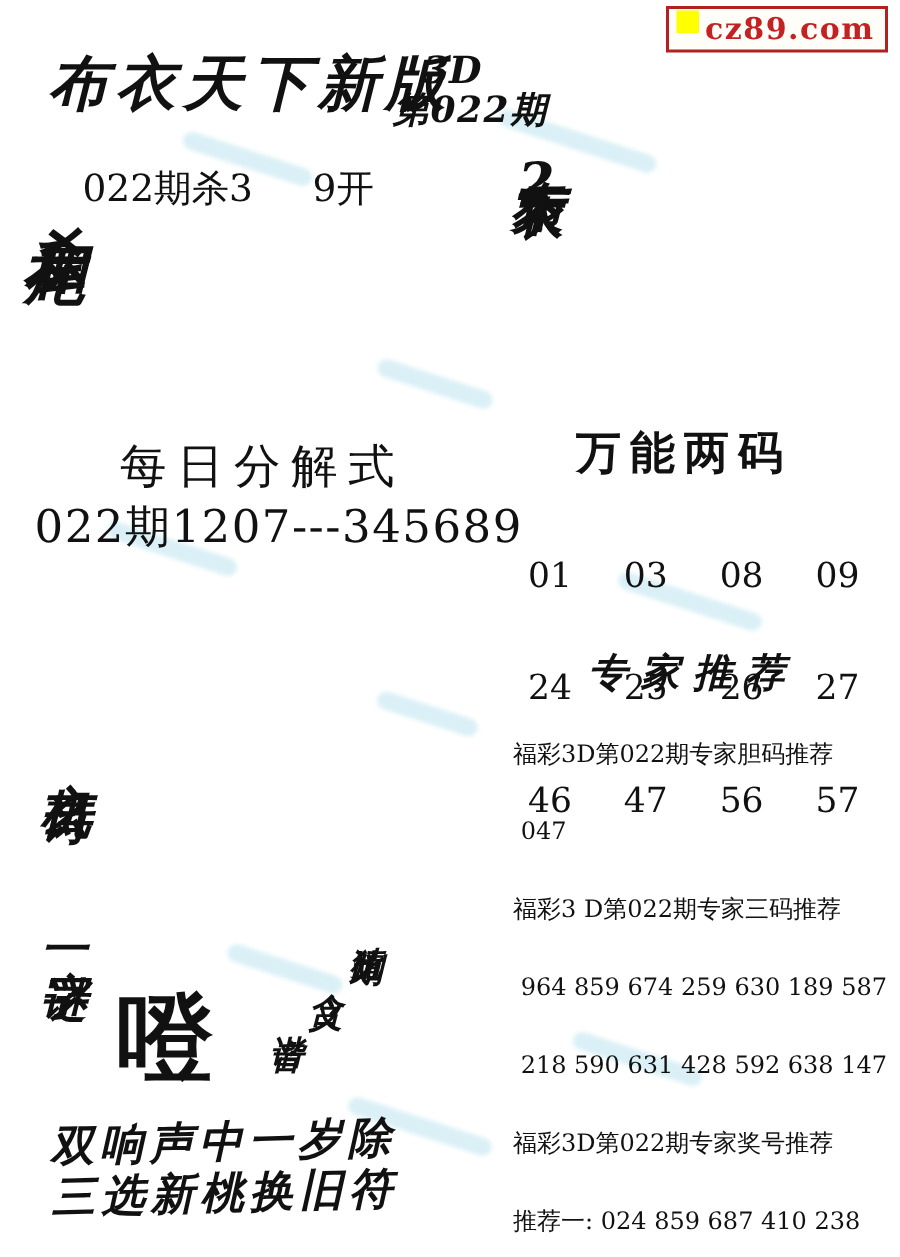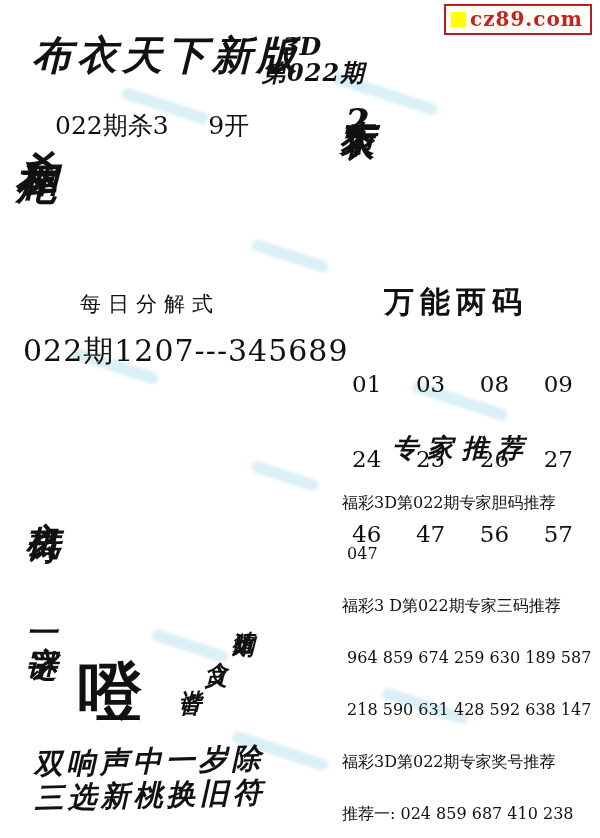--- a/index.html
+++ b/index.html
@@ -4,33 +4,33 @@
 <style>
   html,body{margin:0;padding:0;background:#777;}
   .page{
     position:relative;width:600px;height:838px;background:#ffffff;
     font-family:"DejaVu Serif","Liberation Serif",serif;color:#111;
     overflow:hidden;margin:0 auto;
   }
   .abs{position:absolute;}
   
   .logo{top:4px;right:8px;border:2px solid #b22020;background:#fffdf8;
-    padding:1px 7px 2px 5px;display:flex;align-items:center;gap:4px;}
+    padding:1px 7px 2px 5px;display:flex;align-items:flex-start;gap:4px;}
   .logo .sq{width:15px;height:15px;background:#ffff00;display:inline-block;}
   .logo .txt{color:#c42222;font-size:20px;font-weight:bold;letter-spacing:1px;}
   
   .brush{font-weight:bold;font-style:italic;}
   .hdr-title{left:32px;top:28px;font-size:40px;letter-spacing:5px;}
   .hdr-game{left:282px;top:32px;font-size:25px;text-align:right;}
   .hdr-issue{left:262px;top:57px;font-size:24px;letter-spacing:1px;text-align:right;}
   .kill-line{left:55px;top:93px;font-size:25px;white-space:pre;margin-top:16px;}
   .vert{writing-mode:vertical-rl;text-orientation:upright;}
   .kill-vert{left:16px;top:116px;font-size:42px;line-height:1;height:175px;letter-spacing:8px;}
   .brand-vert{left:340px;top:93px;font-size:35px;line-height:1;height:185px;letter-spacing:2px;}
-  .daily-title{left:80px;top:290px;font-size:21px;letter-spacing:7px;}
+  .daily-title{left:80px;top:290px;font-size:31px;letter-spacing:7px;}
   .daily-formula{left:23px;top:331px;font-size:30px;letter-spacing:1px;}
   .two-title{left:384px;top:282px;font-size:30px;font-weight:bold;letter-spacing:6px;}
   .two-rows{left:352px;top:322px;width:248px;font-size:23px;line-height:25px;
     text-align:center;word-spacing:10px;white-space:pre;}
   .expert-title{left:392px;top:431px;font-size:26px;letter-spacing:9px;}
   .expert-lines{left:342px;top:459px;width:258px;font-size:16px;line-height:17.3px;white-space:pre;}
   .poem-title{left:26px;top:494px;font-size:34px;height:120px;line-height:1;letter-spacing:4px;}
   .poem-lines{left:66px;top:492px;font-size:27px;line-height:28px;letter-spacing:3px;}
   .riddle-title{left:26px;top:616px;font-size:31px;height:110px;line-height:1;letter-spacing:5px;}
   .riddle-char{left:78px;top:648px;font-size:64px;font-weight:bold;}

